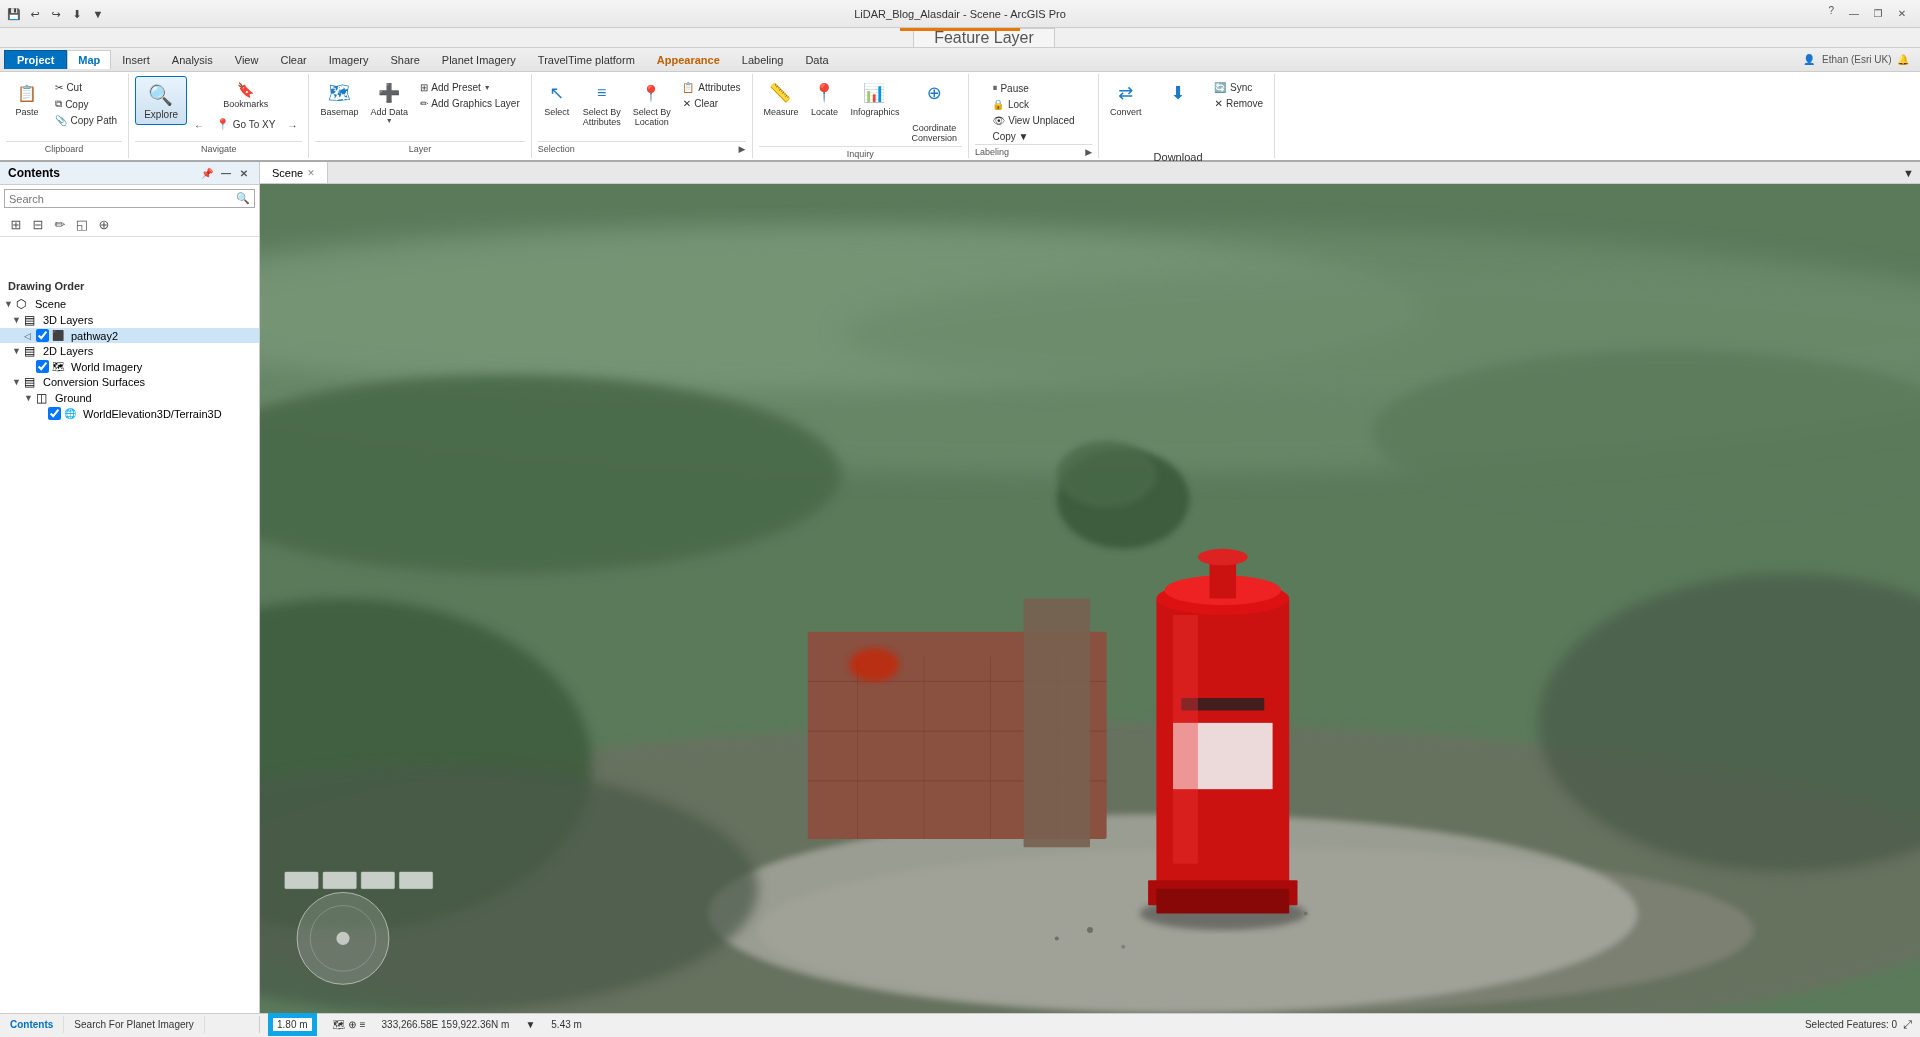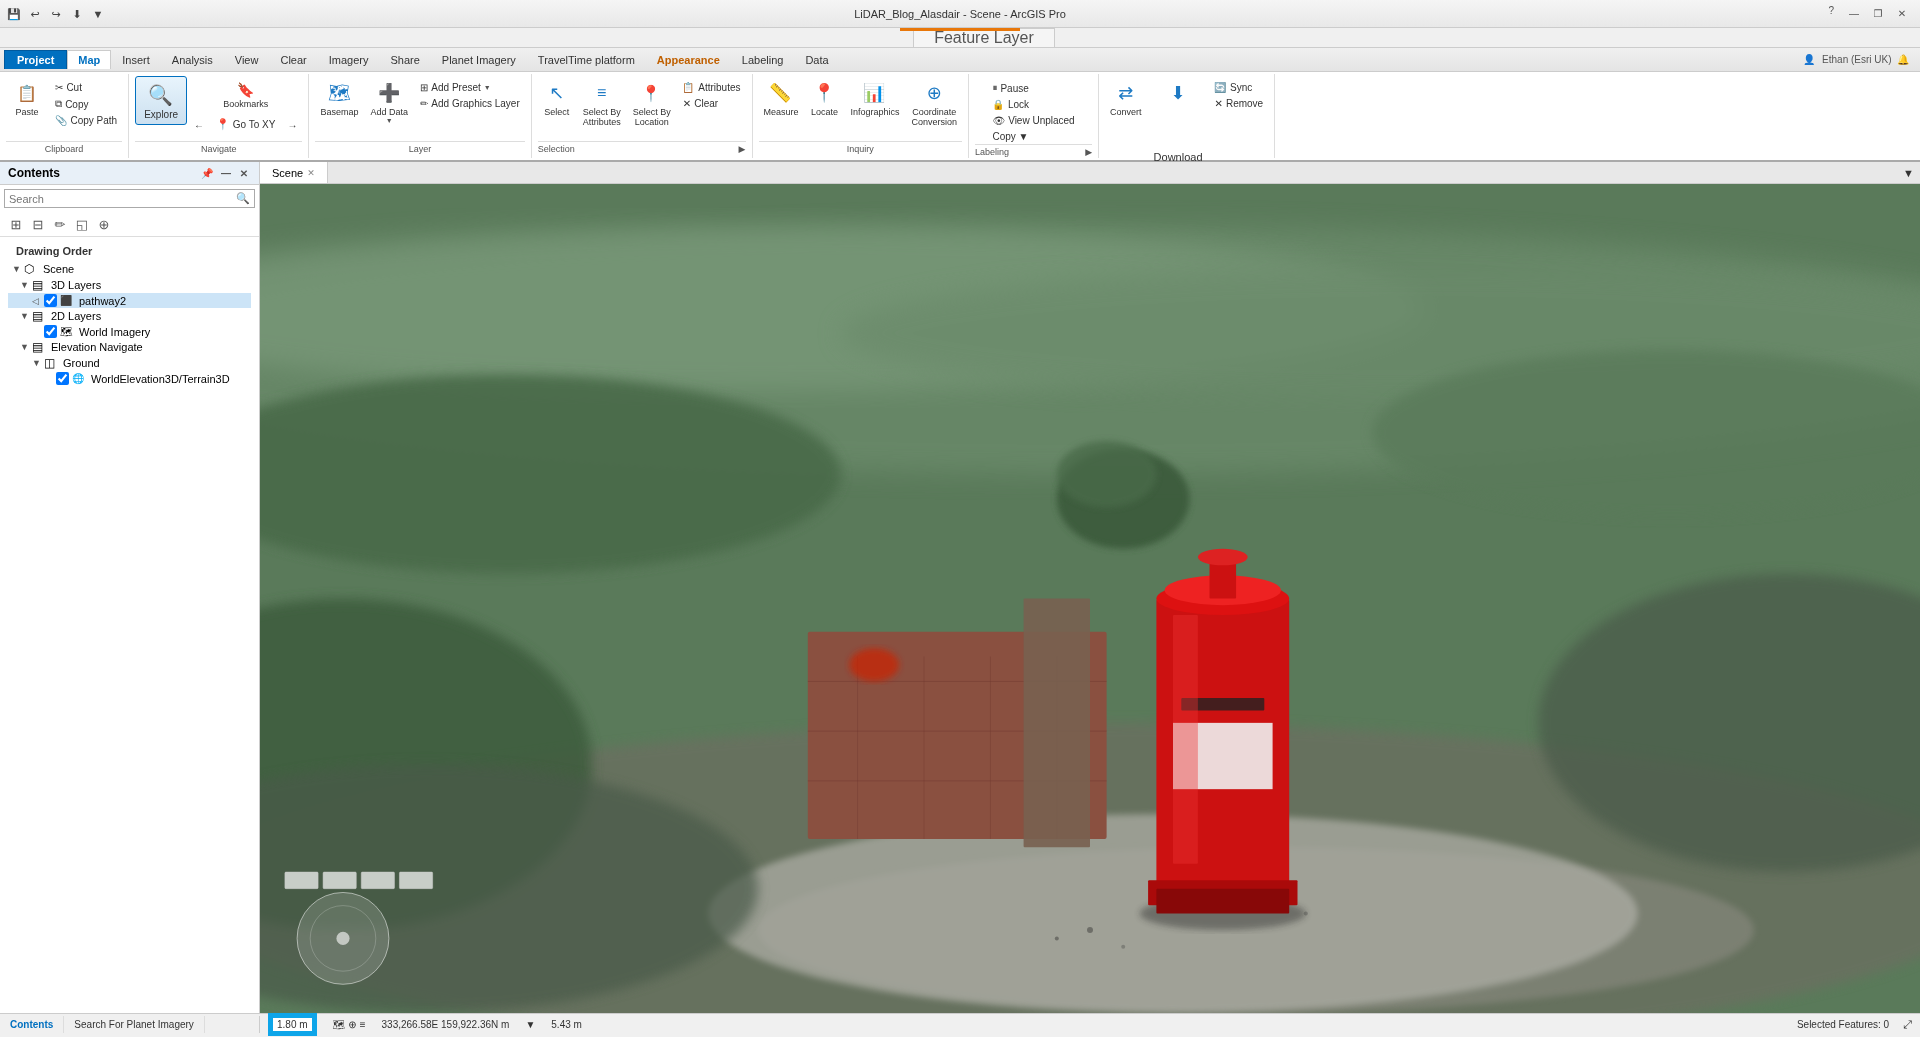--- a/index.html
+++ b/index.html
@@ -260,21 +260,22 @@
     }
     .layer-tool-btn {
       width: 20px; height: 20px;
       display: flex; align-items: center; justify-content: center;
       font-size: 13px; cursor: pointer; color: #555;
       border: 1px solid transparent; border-radius: 2px;
     }
     #contents-tree {
       flex: 1;
       overflow-y: auto;
-      padding: 4px 8px;
+      padding: 4px 0;
+      margin-top: 35px;
     }
     .tree-item {
       display: flex;
       align-items: center;
       padding: 1px 4px;
       cursor: pointer;
       font-size: 11px;
     }
     .tree-item.selected { background: #cce4f7; }
     .tree-arrow { width: 12px; font-size: 9px; color: #555; }
@@ -349,21 +350,21 @@
       flex: 1;
       padding: 0 8px;
       display: flex;
       gap: 16px;
       align-items: center;
     }
     #status-right {
       padding: 0 8px;
       display: flex;
       align-items: center;
-      gap: 14px;
+      gap: 6px;
     }
 
     
     .drawing-order {
       font-size: 11px;
       font-weight: bold;
       padding: 4px 8px;
       color: #333;
     }
 
@@ -549,21 +550,21 @@
       <div class="ribbon-btn">
         <div class="btn-icon icon-blue" style="font-size:18px;">📍</div>
         <span>Locate</span>
       </div>
       <div class="ribbon-btn">
         <div class="btn-icon icon-blue" style="font-size:18px;">📊</div>
         <span>Infographics</span>
       </div>
       <div class="ribbon-btn">
         <div class="btn-icon icon-blue" style="font-size:18px;">⊕</div>
-        <span style="text-align:center;font-size:9px;">Coordinate<br>Conversion</span>
+        <span style="text-align:center;font-size:9px;margin-top:16px;">Coordinate<br>Conversion</span>
       </div>
     </div>
     <div class="ribbon-group-label">Inquiry</div>
   </div>
 
   <div class="ribbon-group" style="min-width:130px;">
     <div class="ribbon-group-content">
       <div style="display:flex;flex-direction:column;gap:1px;margin-top:4px;">
         <div class="ribbon-btn-small">
           <span>⏸</span>
@@ -671,21 +672,21 @@
       <div class="tree-item indent-2">
         <span class="tree-arrow" style="width:12px;"></span>
         <input type="checkbox" class="tree-checkbox" checked="" style="">
         <span class="tree-icon" style="font-size:10px;">🗺</span>
         <span class="tree-label">World Imagery</span>
       </div>
 
       <div class="tree-item indent-1">
         <span class="tree-arrow">▼</span>
         <span class="tree-icon">▤</span>
-        <span class="tree-label">Elevation Navigate</span>
+        <span class="tree-label">Conversion Surfaces</span>
       </div>
 
       <div class="tree-item indent-2">
         <span class="tree-arrow">▼</span>
         <span class="tree-icon">◫</span>
         <span class="tree-label">Ground</span>
       </div>
 
       <div class="tree-item indent-3">
         <span class="tree-arrow" style="width:12px;"></span>

